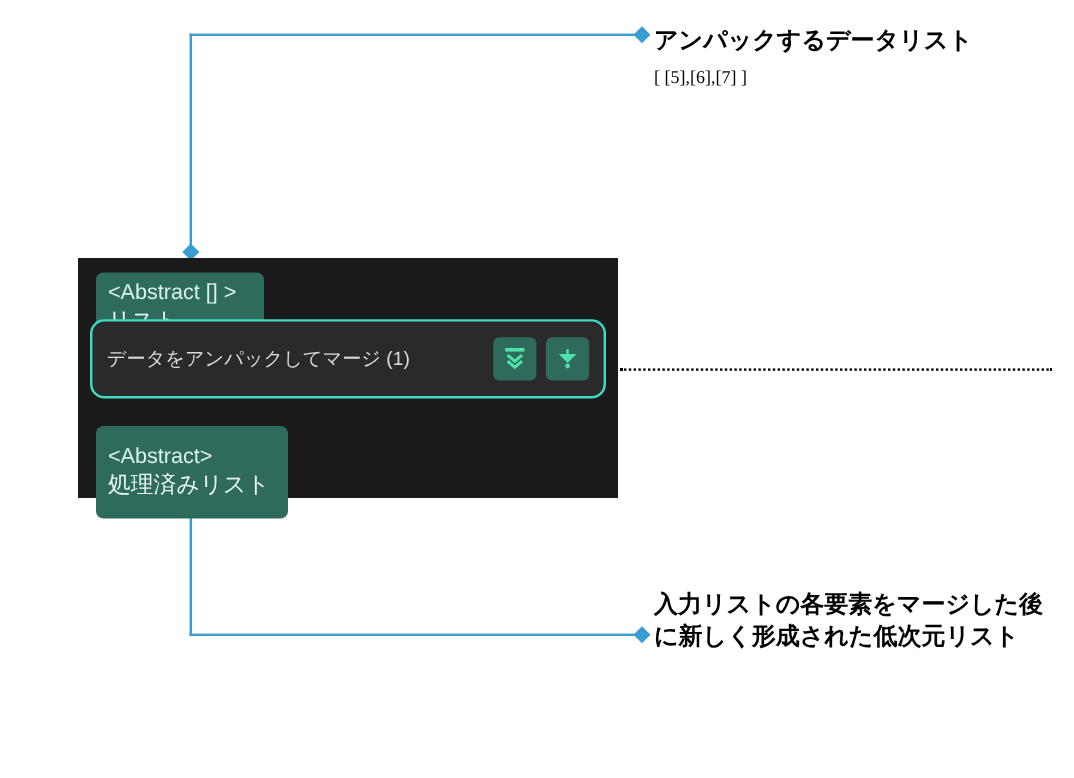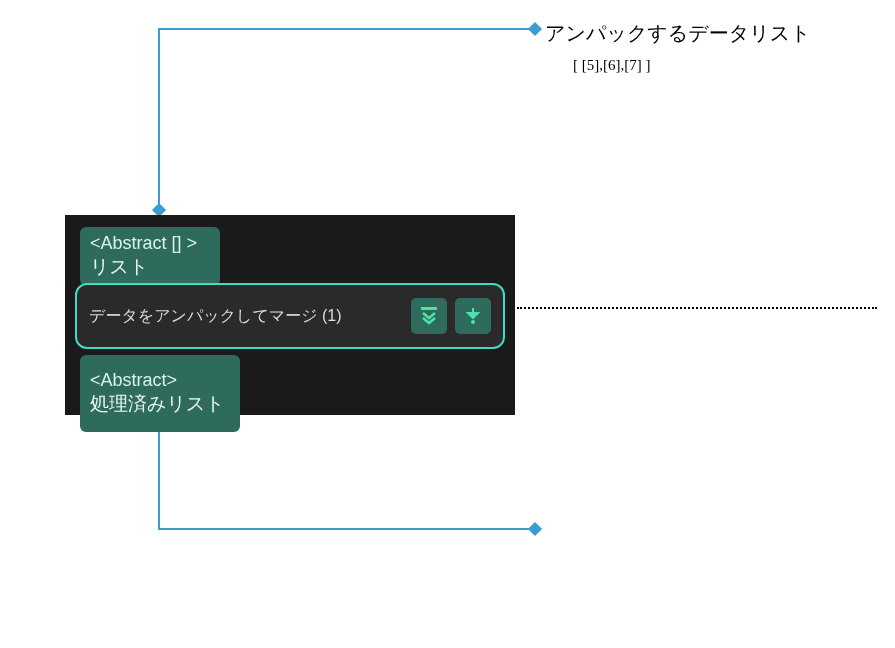--- a/index.html
+++ b/index.html
@@ -27,29 +27,29 @@
       width: 340px;
     }
     .annotation-bottom {
       position: absolute;
       left: 545px;
       top: 490px;
       width: 340px;
     }
     .annotation-title {
       font-size: 20px;
-      font-weight: normal;
+      font-weight: bold;
       color: #000;
       margin-bottom: 10px;
     }
     .annotation-code {
       font-family: 'Times New Roman', serif;
       font-size: 15px;
       color: #000;
-      margin-left: 28px;
+      margin-left: 0;
     }
     
     .diamond {
       width: 10px;
       height: 10px;
       background: #399dd2;
       transform: rotate(45deg);
       position: absolute;
     }
     
@@ -139,21 +139,21 @@
       font-size: 18px;
       color: #d7f2ec;
     }
     .port-label {
       font-size: 19px;
       color: #e8f5f2;
     }
     .node-main {
       position: absolute;
       left: 10px;
-      top: 68px;
+      top: 51px;
       width: 430px;
       height: 66px;
       background: #2a2a2a;
       border: 2px solid #3edcc0;
       border-radius: 12px;
       display: flex;
       align-items: center;
       padding: 0 12px;
     }
     .node-main-label {
@@ -176,20 +176,21 @@
 <body>
 
 <div class="container">
 
   <div class="annotation-top">
     <div class="annotation-title">アンパックするデータリスト</div>
     <div class="annotation-code">[ [5],[6],[7] ]</div>
   </div>
 
   <div class="annotation-bottom">
+    <div class="annotation-title">入力リストの各要素をマージした後に新しく形成された低次元リスト</div>
   </div>
 
   <div class="connector-line top-h-line"></div>
   <div class="connector-line top-v-line"></div>
   <div class="diamond top-diamond-right"></div>
   <div class="diamond top-diamond-bottom"></div>
 
   <div class="connector-line bottom-v-line"></div>
   <div class="connector-line bottom-h-line"></div>
   <div class="diamond bottom-diamond-top"></div>

